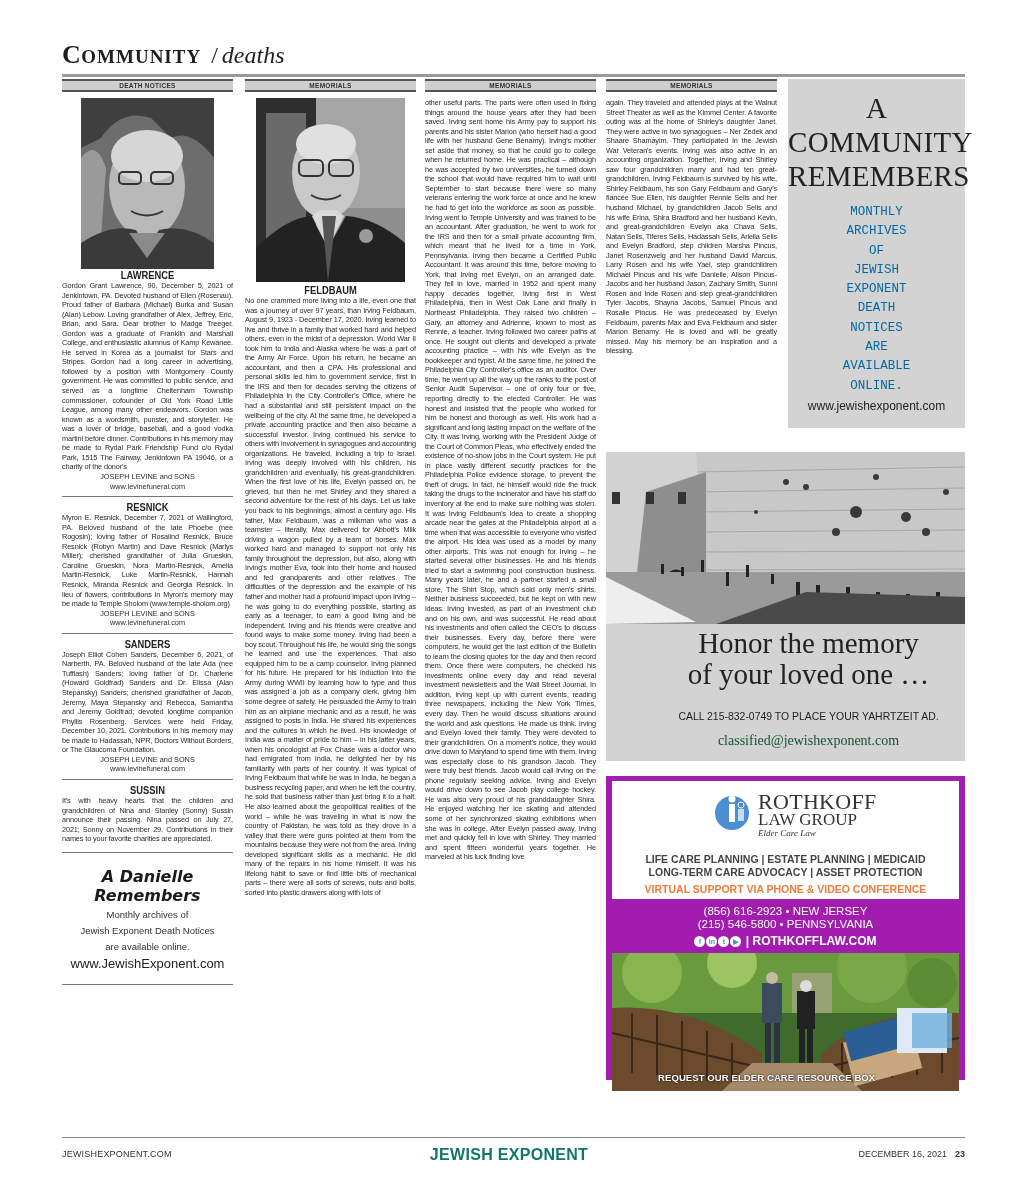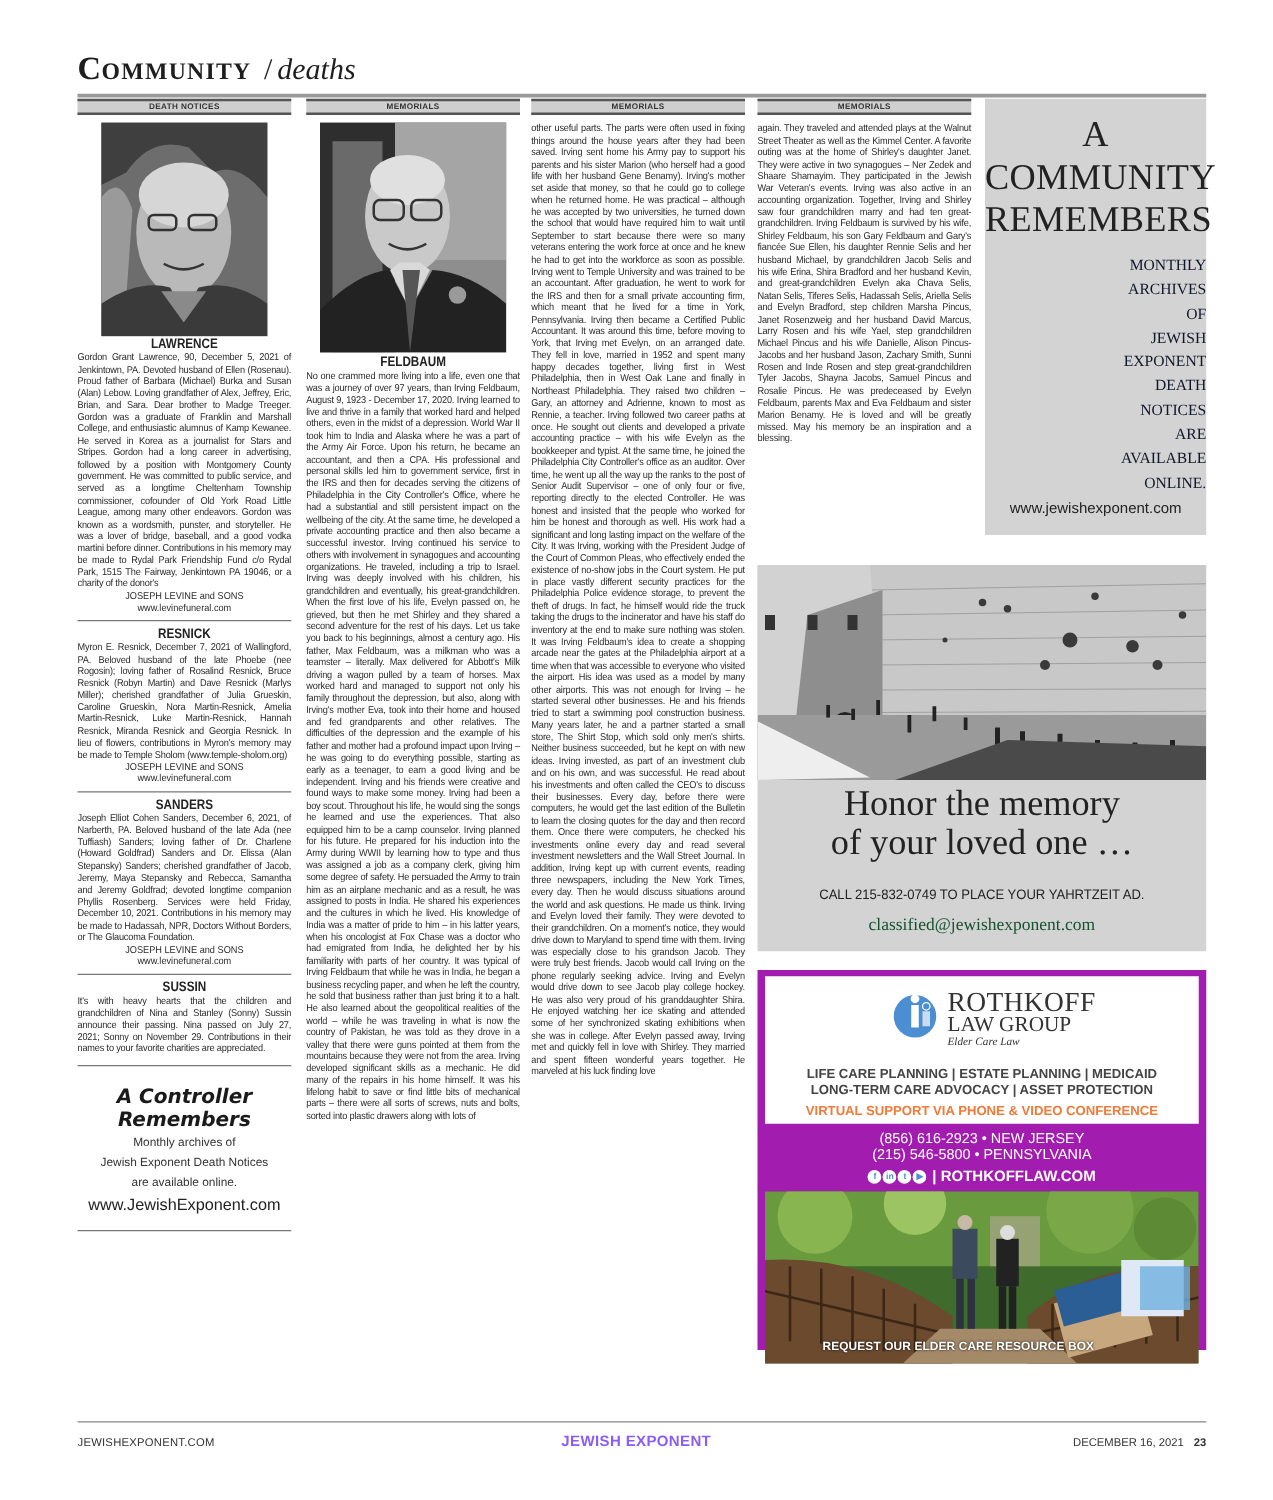--- a/index.html
+++ b/index.html
@@ -30,24 +30,24 @@
   .photo svg { display: block; }
 
   .promo-small { text-align: center; padding: 10px 0 6px 0; }
   .promo-small .t1 { font-family: "DejaVu Sans", sans-serif; font-style: italic; font-weight: bold; font-size: 16px; line-height: 19px; color: #1a1a1a; }
   .promo-small .t2 { font-family: "Liberation Sans", sans-serif; font-size: 9.5px; line-height: 13px; color: #333; margin-top: 3px; }
   .promo-small .t3 { font-family: "Liberation Sans", sans-serif; font-size: 13px; line-height: 18px; color: #222; margin-top: 2px; }
 
   .col5-promo { position: absolute; left: 788px; top: 79px; width: 177px; height: 349px; background: #d3d3d3; text-align: center; }
   .col5-promo .big { font-family: "Liberation Serif", serif; font-size: 29px; line-height: 34px; color: #222; letter-spacing: 0.3px; }
   .col5-promo .big.first { margin-top: 12px; }
-  .col5-promo .lines { margin-top: 10px; font-family: Liberation Serif, serif; font-size: 12.5px; line-height: 19.3px; color: #0f172a; text-align: right; }
+  .col5-promo .lines { margin-top: 10px; font-family: Liberation Mono, monospace; font-size: 12.5px; line-height: 19.3px; color: #0369a1; }
   .col5-promo .url { font-family: "Liberation Sans", sans-serif; font-size: 12px; line-height: 18px; color: #222; margin-top: 1px; }
 
-  .yahrzeit { position: absolute; left: 606px; top: 452px; width: 359px; height: 309px; background: #d3d3d3; }
+  .yahrzeit { position: absolute; left: 606px; top: 452px; width: 359px; height: 309px; background: #d3d3d3; padding-left: 23px; }
   .yahrzeit .wall { position: absolute; left: 0; top: 0; width: 359px; height: 172px; overflow: hidden; }
   .yahrzeit .honor { position: absolute; top: 176px; width: 100%; text-align: center; font-family: "Liberation Serif", serif; font-size: 29px; line-height: 31px; color: #222; }
   .yahrzeit .call { position: absolute; top: 258px; width: 100%; text-align: center; font-family: "Liberation Sans", sans-serif; font-size: 11px; color: #222; transform: scaleX(0.95); }
   .yahrzeit .email { position: absolute; top: 281px; width: 100%; text-align: center; font-family: "Liberation Serif", serif; font-size: 14px; color: #14532d; }
 
   .rothkoff { position: absolute; left: 606px; top: 776px; width: 359px; height: 304px; background: #a21caf; }
   .rothkoff .inner { position: absolute; left: 6px; top: 5px; width: 347px; height: 118px; background: #ffffff; }
   .logo-wrap { position: absolute; left: 100px; top: 10px; width: 200px; height: 50px; }
   .logo-mark { position: absolute; left: 0; top: 0; }
   .logo-text { position: absolute; left: 46px; top: 0; }
@@ -58,21 +58,21 @@
   .virtual { position: absolute; top: 102px; width: 100%; text-align: center; font-family: "Liberation Sans", sans-serif; font-weight: bold; font-size: 10.5px; color: #f07b3a; }
   .phones { position: absolute; top: 129px; width: 100%; text-align: center; font-family: "Liberation Sans", sans-serif; font-size: 11.5px; line-height: 12.5px; color: #fff; }
   .social { position: absolute; top: 158px; width: 100%; text-align: center; color: #fff; font-family: "Liberation Sans", sans-serif; font-weight: bold; font-size: 12px; }
   .social .icon { display: inline-block; width: 11px; height: 11px; border-radius: 50%; background: #fff; color: #4b8ed1; font-size: 7px; line-height: 11px; vertical-align: middle; margin-right: 1px; text-align: center; }
   .bridge { position: absolute; left: 6px; top: 177px; width: 347px; height: 138px; overflow: hidden; }
   .request { position: absolute; left: 4px; bottom: 8px; font-family: "Liberation Sans", sans-serif; font-size: 9.5px; color: #fff; font-weight: bold; text-shadow: 0 0 2px #000; letter-spacing: 0.1px; padding-left: 42px; }
   .tagline { position: absolute; top: 323px; width: 100%; text-align: center; font-family: "DejaVu Serif", serif; font-style: italic; font-weight: bold; font-size: 9px; color: #fff; }
 
   .footer-rule { position: absolute; left: 62px; top: 1137px; width: 903px; height: 1px; background: #888; }
   .footer-left { position: absolute; left: 62px; top: 1149px; font-size: 9px; color: #333; letter-spacing: 0.2px; }
-  .footer-center { position: absolute; left: 0; width: 1018px; top: 1146px; text-align: center; font-weight: bold; font-size: 12px; color: #8b5cf6; letter-spacing: 0.3px; }
+  .footer-center { position: absolute; left: 0; width: 1018px; top: 1146px; text-align: center; font-weight: bold; font-size: 16px; color: #0f766e; letter-spacing: 0.3px; }
   .footer-right { position: absolute; right: 53px; top: 1149px; font-size: 9px; color: #333; }
   .footer-right .pg { font-weight: bold; margin-left: 8px; }
 </style>
 </head>
 <body>
 
 <div class="page-header">
   <div class="section-title">
     <span class="sc-big">C</span><span class="sc-small">OMMUNITY</span>
     <span class="slash">/</span><span class="sub">deaths</span>
@@ -113,21 +113,21 @@
   <div class="body-text">Joseph Elliot Cohen Sanders, December 6, 2021, of Narberth, PA. Beloved husband of the late Ada (nee Tuffiash) Sanders; loving father of Dr. Charlene (Howard Goldfrad) Sanders and Dr. Elissa (Alan Stepansky) Sanders; cherished grandfather of Jacob, Jeremy, Maya Stepansky and Rebecca, Samantha and Jeremy Goldfrad; devoted longtime companion Phyllis Rosenberg. Services were held Friday, December 10, 2021. Contributions in his memory may be made to Hadassah, NPR, Doctors Without Borders, or The Glaucoma Foundation.</div>
   <div class="funeral">JOSEPH LEVINE and SONS</div>
   <div class="funeral">www.levinefuneral.com</div>
 
   <div class="divider"></div>
   <div class="notice-name">SUSSIN</div>
   <div class="body-text">It's with heavy hearts that the children and grandchildren of Nina and Stanley (Sonny) Sussin announce their passing.  Nina passed on July 27, 2021; Sonny on November 29. Contributions in their names to your favorite charities are appreciated.</div>
 
   <div class="divider" style="margin-top:8px;"></div>
   <div class="promo-small">
-    <div class="t1">A Controller</div>
+    <div class="t1">A Danielle</div>
     <div class="t1">Remembers</div>
     <div class="t2">Monthly archives of</div>
     <div class="t2">Jewish Exponent Death Notices</div>
     <div class="t2">are available online.</div>
     <div class="t3">www.JewishExponent.com</div>
   </div>
   <div class="divider"></div>
 </div>
 
 <div class="col" style="left:245px;">

